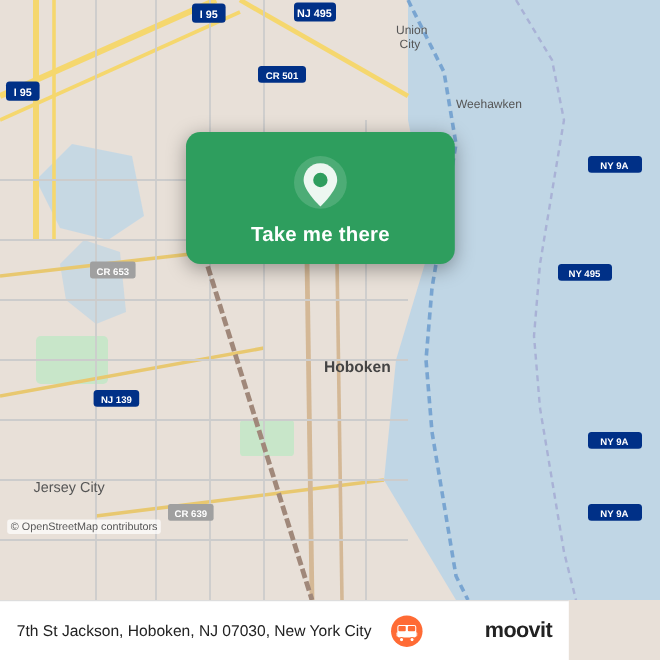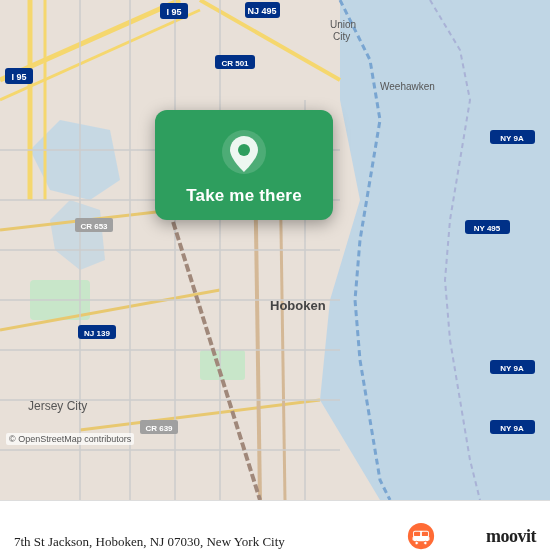--- a/index.html
+++ b/index.html
@@ -26,21 +26,21 @@
       height: 100%;
       position: absolute;
       top: 0; left: 0;
     }
 
     
     #button-overlay {
       position: absolute;
       top: 110px;
       left: 155px;
-      width: 178px;
+      width: 224px;
       background: #2e9e5e;
       border-radius: 12px;
       display: flex;
       flex-direction: column;
       align-items: center;
       padding: 18px 20px 14px;
       box-shadow: 0 4px 16px rgba(0,0,0,0.35);
       cursor: pointer;
     }
 
@@ -53,32 +53,31 @@
     #button-label {
       color: #fff;
       font-size: 17px;
       font-weight: 600;
       letter-spacing: 0.2px;
       white-space: nowrap;
     }
 
     
     #bottom-bar {
-      width: 550px;
+      width: 474px;
       height: 50px;
       background: #fff;
       display: flex;
-      align-items: flex-end;
+      align-items: center;
       justify-content: space-between;
       padding: 0 14px;
       border-top: 1px solid #ddd;
       position: absolute;
       bottom: 0;
       left: 0;
-      font-family: Liberation Serif, serif;
     }
 
     #address-text {
       font-size: 13px;
       color: #222;
       flex: 1;
     }
 
     #moovit-logo {
       display: flex;

